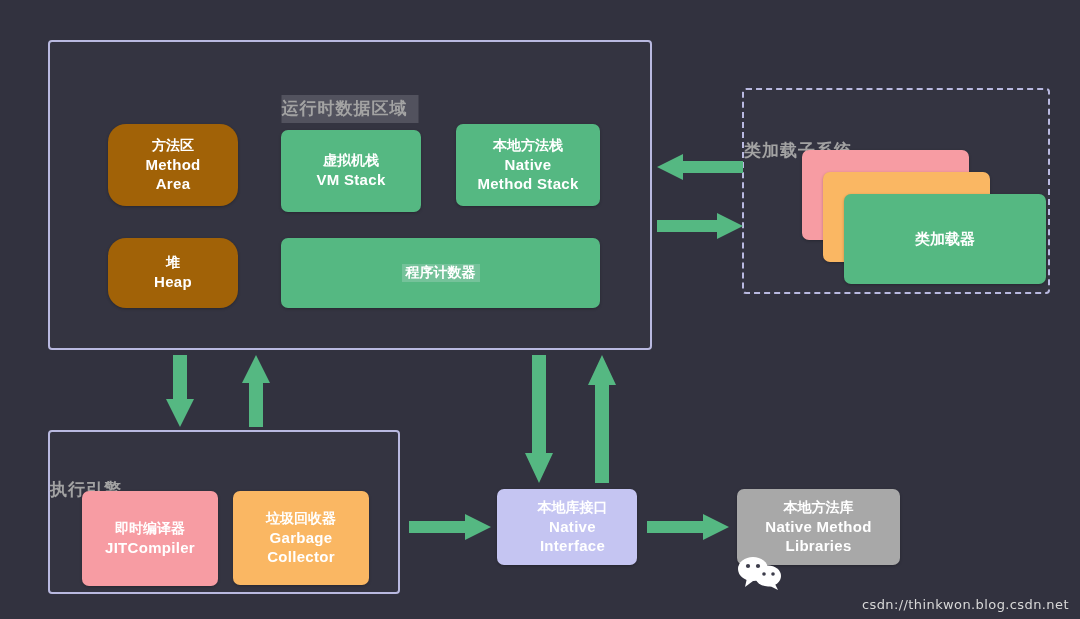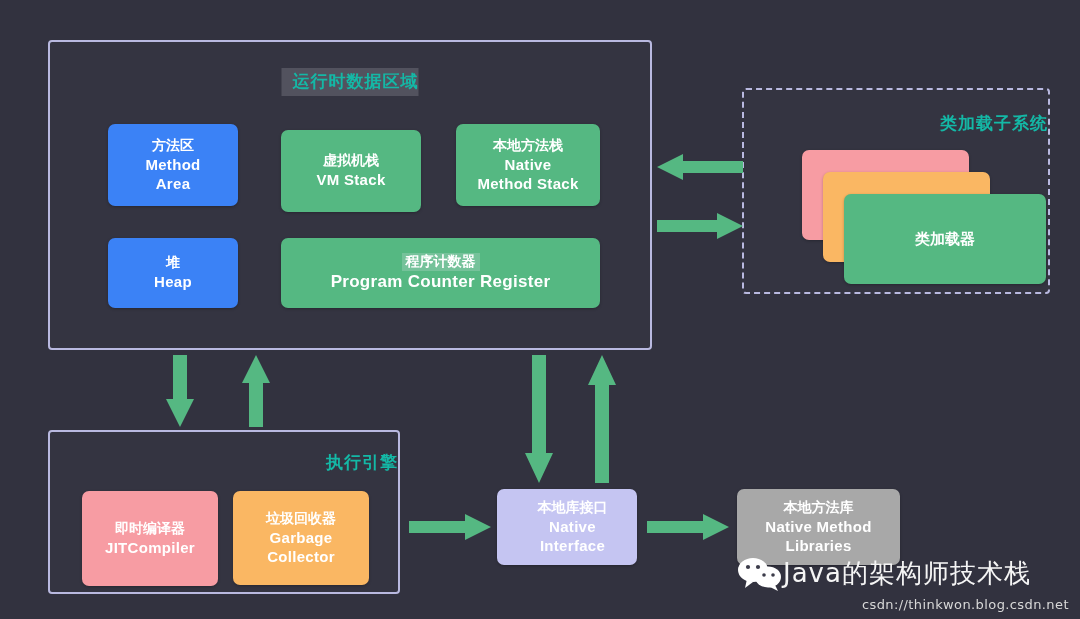--- a/index.html
+++ b/index.html
@@ -22,49 +22,50 @@
     border: 2px solid #b9b9e0;
     border-radius: 4px;
     background: rgba(255,255,255,0.012);
   }
   .panel-dashed {
     border: 2px dashed #b9b9e0;
     border-radius: 4px;
     background: rgba(255,255,255,0.012);
   }
   .panel-title {
-    color: #14b8a6;
+    color: #a3a3a3;
     font-weight: bold;
     font-size: 17px;
     letter-spacing: 1px;
-    text-align: right;
+    text-align: left;
     width: 100%;
     background: rgba(190,190,200,0.22);
     padding: 2px 0 3px 0;
+    margin-top: 27px;
   }
   .panel-title.plain { background: transparent; }
 
   
   .box {
     border-radius: 7px;
     display: flex;
     flex-direction: column;
     align-items: center;
     justify-content: center;
     text-align: center;
     color: #ffffff;
     font-weight: bold;
     line-height: 1.28;
     box-shadow: 0 1px 3px rgba(0,0,0,0.25);
   }
   .box .cn { font-size: 14px; }
   .box .en { font-size: 15px; letter-spacing: .3px; }
   .box .cn.hl { background: rgba(230,230,240,0.22); padding: 0 4px; }
 
-  .c-purple { background: #3b82f6; }
+  .c-purple { background: #a16207; border-radius: 18px; }
   .c-green  { background: #55b882; }
   .c-pink   { background: #f79ca3; }
   .c-orange { background: #fab763; }
   .c-lav    { background: #c5c5f2; color: #ffffff; padding-left: 11px; }
   .c-gray   { background: #a8a8a8; }
 
   
   .arrow { position: absolute; }
   .arrow svg { display: block; }
 
@@ -117,21 +118,20 @@
       <div class="en">Method Stack</div>
     </div>
 
     <div class="abs box c-purple" style="left:58px; top:196px; width:130px; height:70px;">
       <div class="cn">堆</div>
       <div class="en">Heap</div>
     </div>
 
     <div class="abs box c-green" style="left:231px; top:196px; width:319px; height:70px;">
       <div class="cn hl">程序计数器</div>
-      <div class="en" style="font-size:17px;">Program Counter Register</div>
     </div>
   </div>
 
   <div class="abs panel-dashed" style="left:742px; top:88px; width:308px; height:206px;">
     <div style="position:absolute; left:0; top:20px; width:100%;">
       <div class="panel-title plain">类加载子系统</div>
     </div>
 
     <div class="abs box c-pink" style="left:58px; top:60px; width:167px; height:90px;">
       <div class="cn"></div>
@@ -227,17 +227,16 @@
         <ellipse cx="16" cy="13" rx="15" ry="12" fill="#ffffff"></ellipse>
         <polygon points="10,22 8,31 16,25" fill="#ffffff"></polygon>
         <circle cx="11" cy="10" r="2.1" fill="#3c3c4a"></circle>
         <circle cx="21" cy="10" r="2.1" fill="#3c3c4a"></circle>
         <ellipse cx="31" cy="20" rx="13" ry="10.5" fill="#ffffff"></ellipse>
         <polygon points="38,28 41,34 33,30" fill="#ffffff"></polygon>
         <circle cx="27" cy="18" r="1.8" fill="#3c3c4a"></circle>
         <circle cx="36" cy="18" r="1.8" fill="#3c3c4a"></circle>
       </svg>
     </div>
-    <div class="wm-text">Java的架构师技术栈</div>
   </div>
   <div class="wm-url" style="left:862px; top:597px;">csdn://thinkwon.blog.csdn.net</div>
 
 </div>
 
 </body></html>

